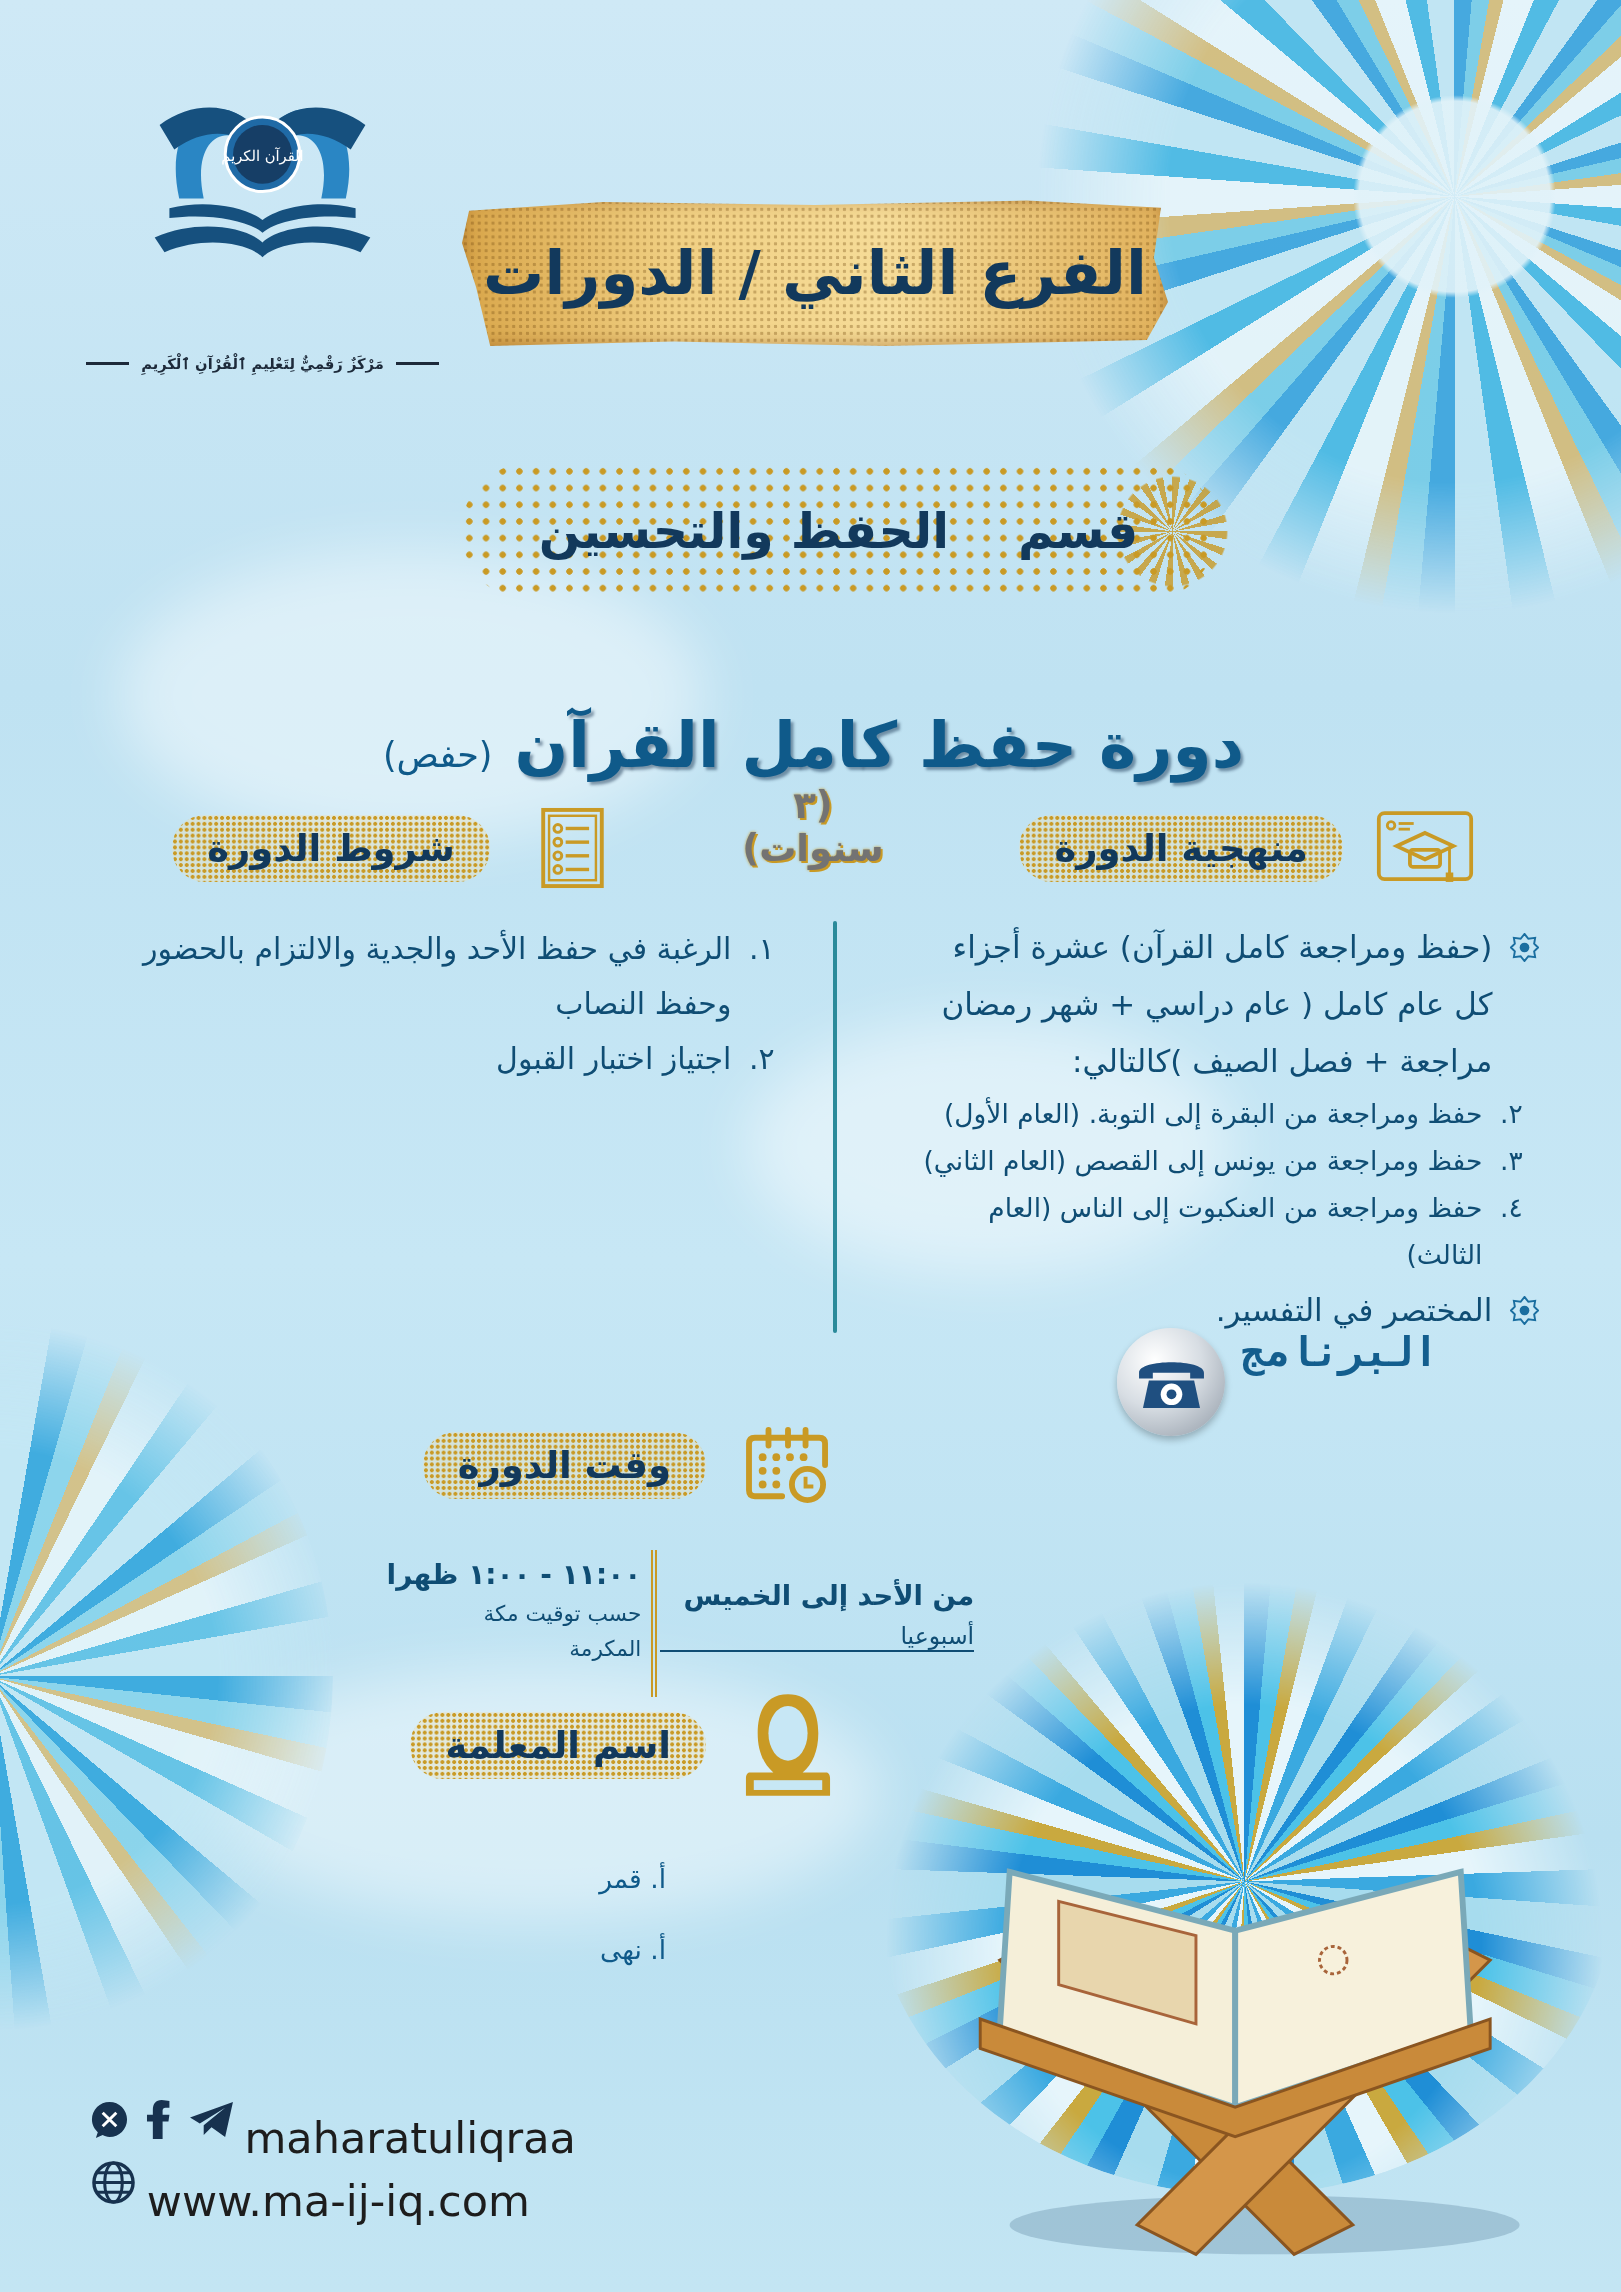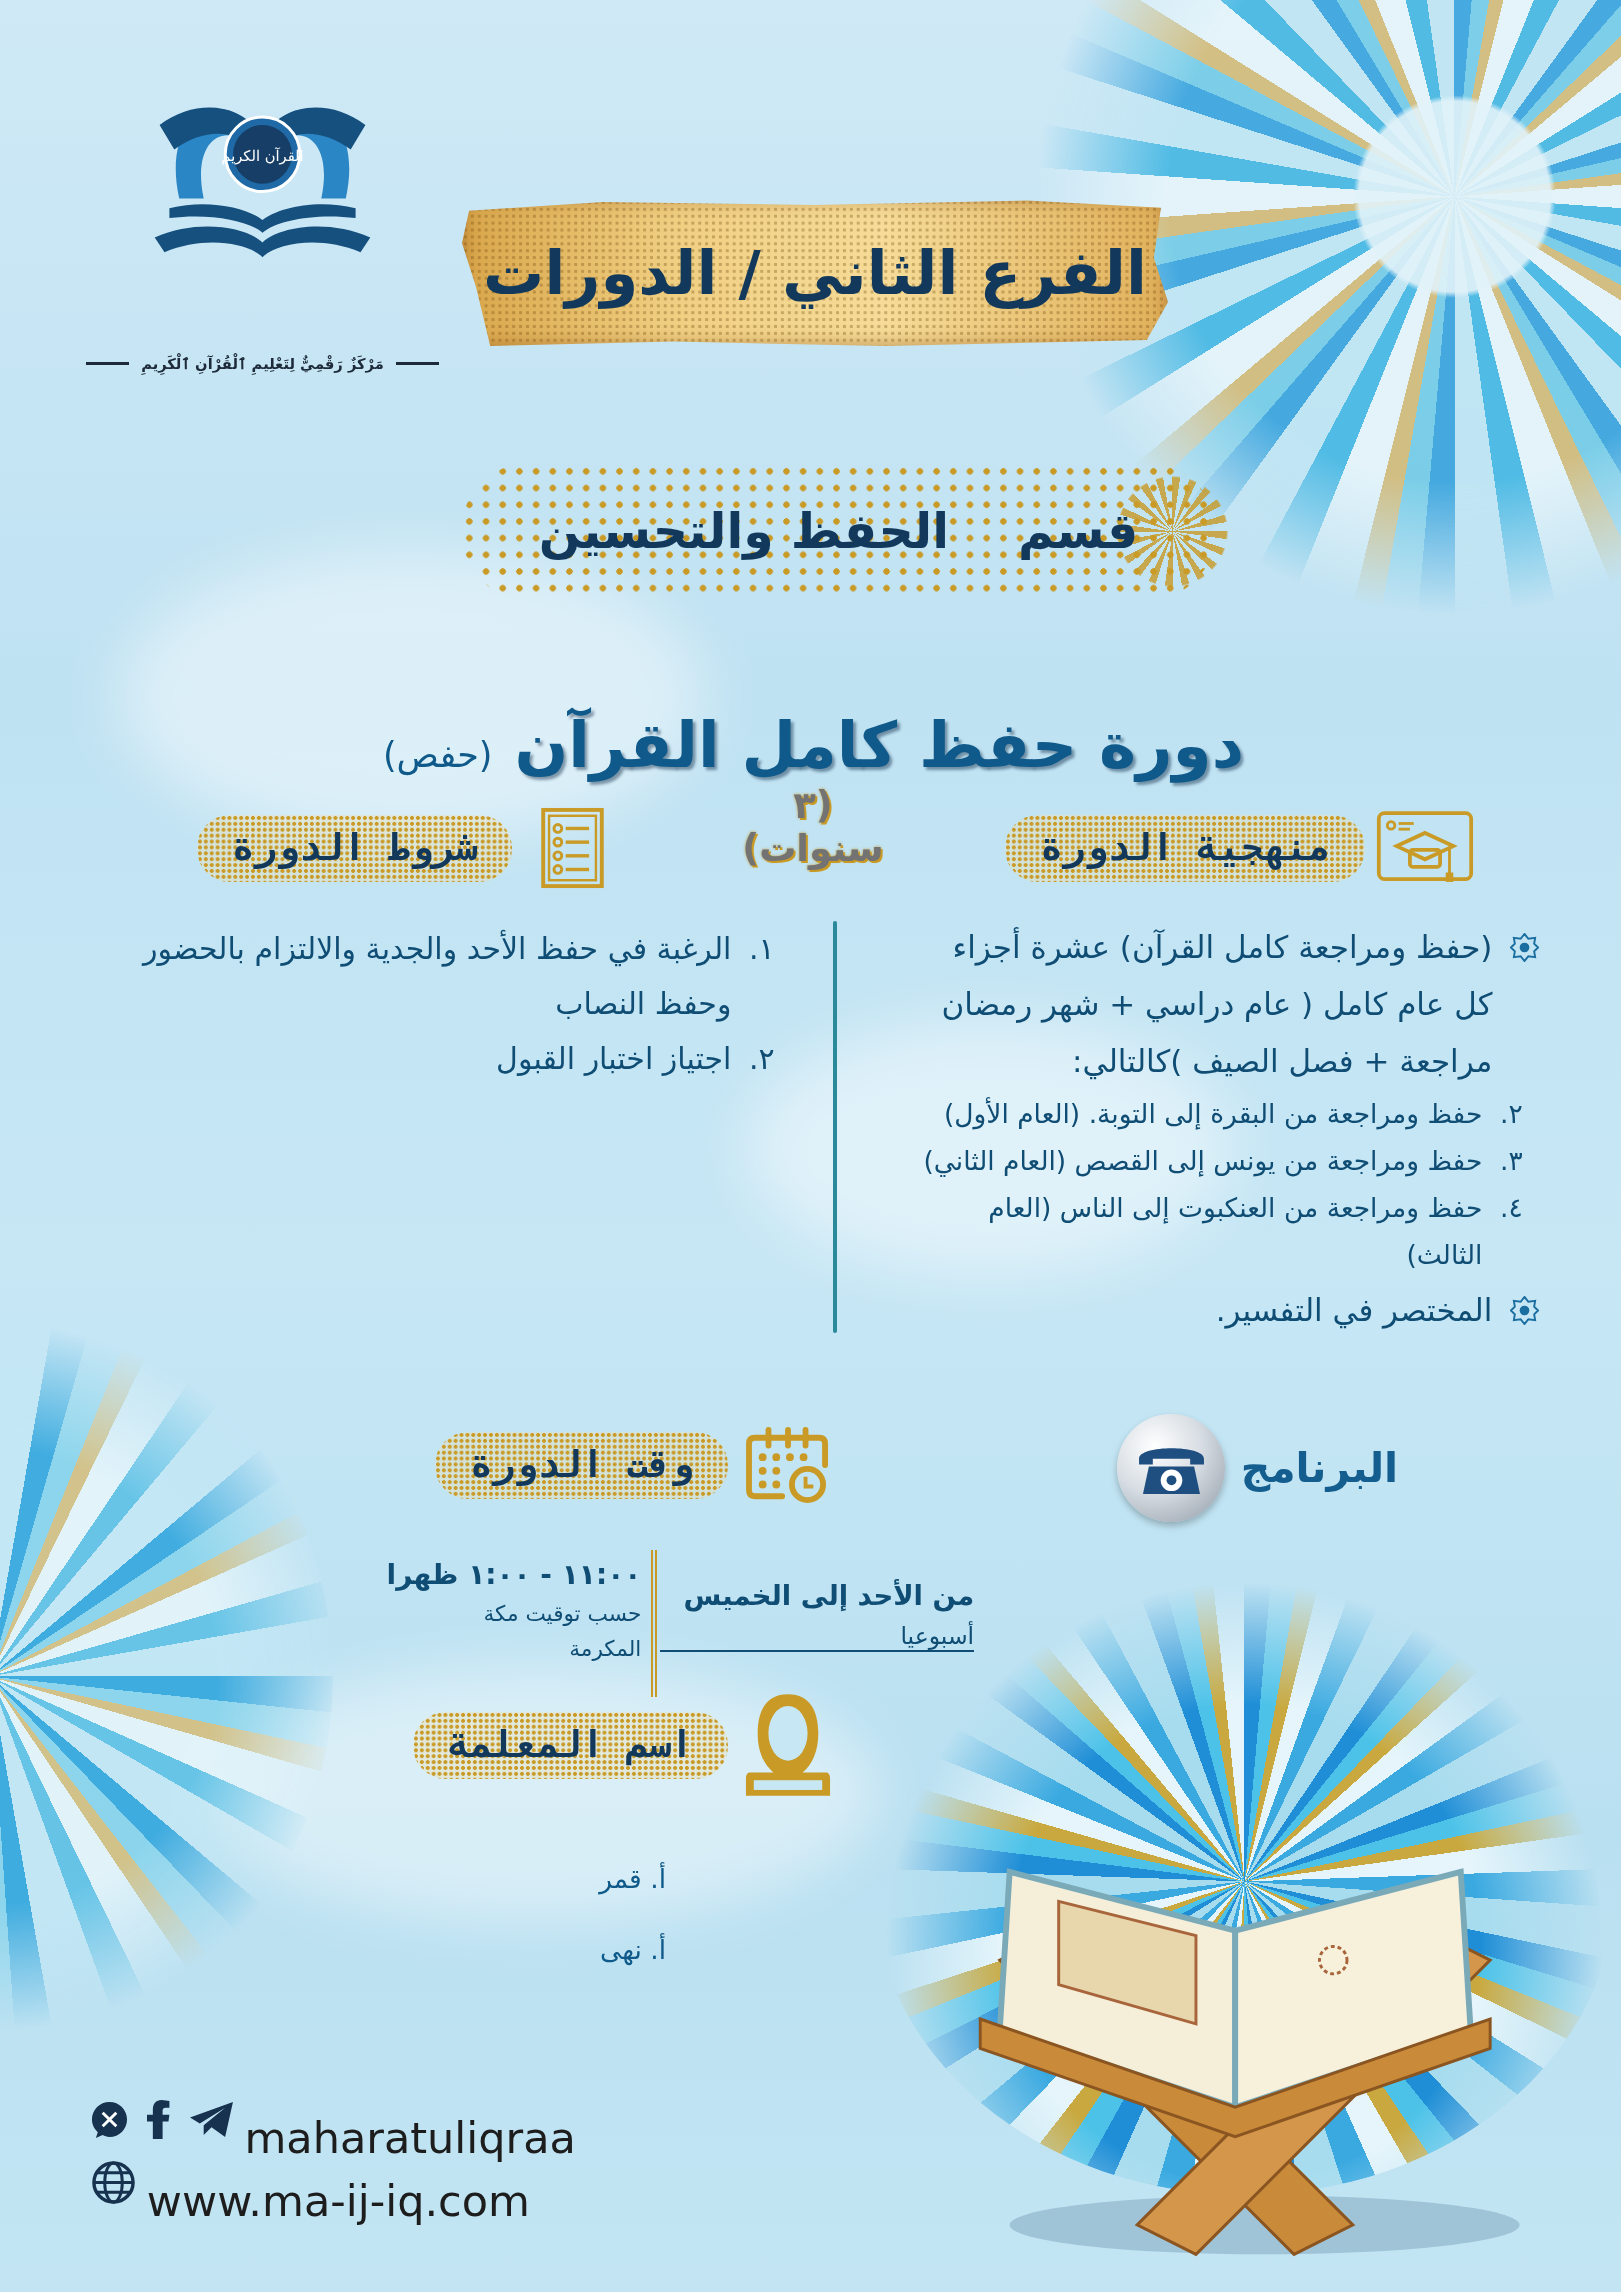--- a/index.html
+++ b/index.html
@@ -90,21 +90,21 @@
     margin-top: 42px;
   }
   .course-title .riwaya { font-size: 35px; font-weight: normal; text-shadow: none; }
   .duration {
     position: absolute; left: 720px; top: 784px; width: 186px; text-align: center;
     font-size: 37px; font-weight: bold; color: #737373;
     text-shadow: 0 0 2.9px #c99a25, 2px 2px 0 #c99a25;
   }
 
   
-  .sec-head { position: absolute; display: flex; align-items: center; gap: 11px; font-family: Liberation Mono, monospace; }
+  .sec-head { position: absolute; display: flex; align-items: center; gap: 33px; }
   .pill {
     height: 67px; padding: 0 35px; border-radius: 33px;
     background: radial-gradient(circle, #c99a25 1.7px, transparent 2.2px) 0 0/5.9px 5.9px, rgba(240,225,180,0.4);
     display: flex; align-items: center;
     font-size: 37px; font-weight: bold; color: #12395c;
   }
   .icon-box { width: 98px; height: 98px; display: flex; align-items: center; justify-content: center; }
 
   
   .list { position: absolute; font-size: 29px; line-height: 55px; color: #0f4d74; }
@@ -113,21 +113,21 @@
   .divider { position: absolute; left: 833px; top: 921px; width: 3.9px; height: 412px; background: #2a8a9a; border-radius: 2px; }
 
   .method { right: 82px; top: 919px; width: 627px; }
   .method .bullet-text { font-size: 31px; line-height: 57px; }
   .method .sub { font-size: 26.5px; line-height: 47px; }
   .star-icon { display: inline-flex; width: 29px; height: 29px; margin-top: 13.7px; flex-shrink: 0; }
 
   .conds { right: 833px; top: 921px; width: 686px; font-size: 30px; line-height: 55px; }
 
   
-  .program { position: absolute; left: 1117px; top: 1414px; display: flex; align-items: center; gap: 15.7px; direction: ltr; }
+  .program { position: absolute; left: 1117px; top: 1328px; display: flex; gap: 15.7px; direction: ltr; font-family: Liberation Mono, monospace; }
   .phone-ball {
     width: 108px; height: 108px; border-radius: 50%;
     background: radial-gradient(circle at 35% 30%, #ffffff, #d7dde3 45%, #8e98a4 100%);
     box-shadow: 0 3.9px 7.8px rgba(0,0,0,0.25);
     display: flex; align-items: center; justify-content: center;
   }
   .program-label { font-size: 41px; font-weight: bold; color: #135e8e; }
 
   
   .time-block { position: absolute; left: 333px; top: 1558px; width: 647px; height: 137px; display: flex; flex-direction: row; }

